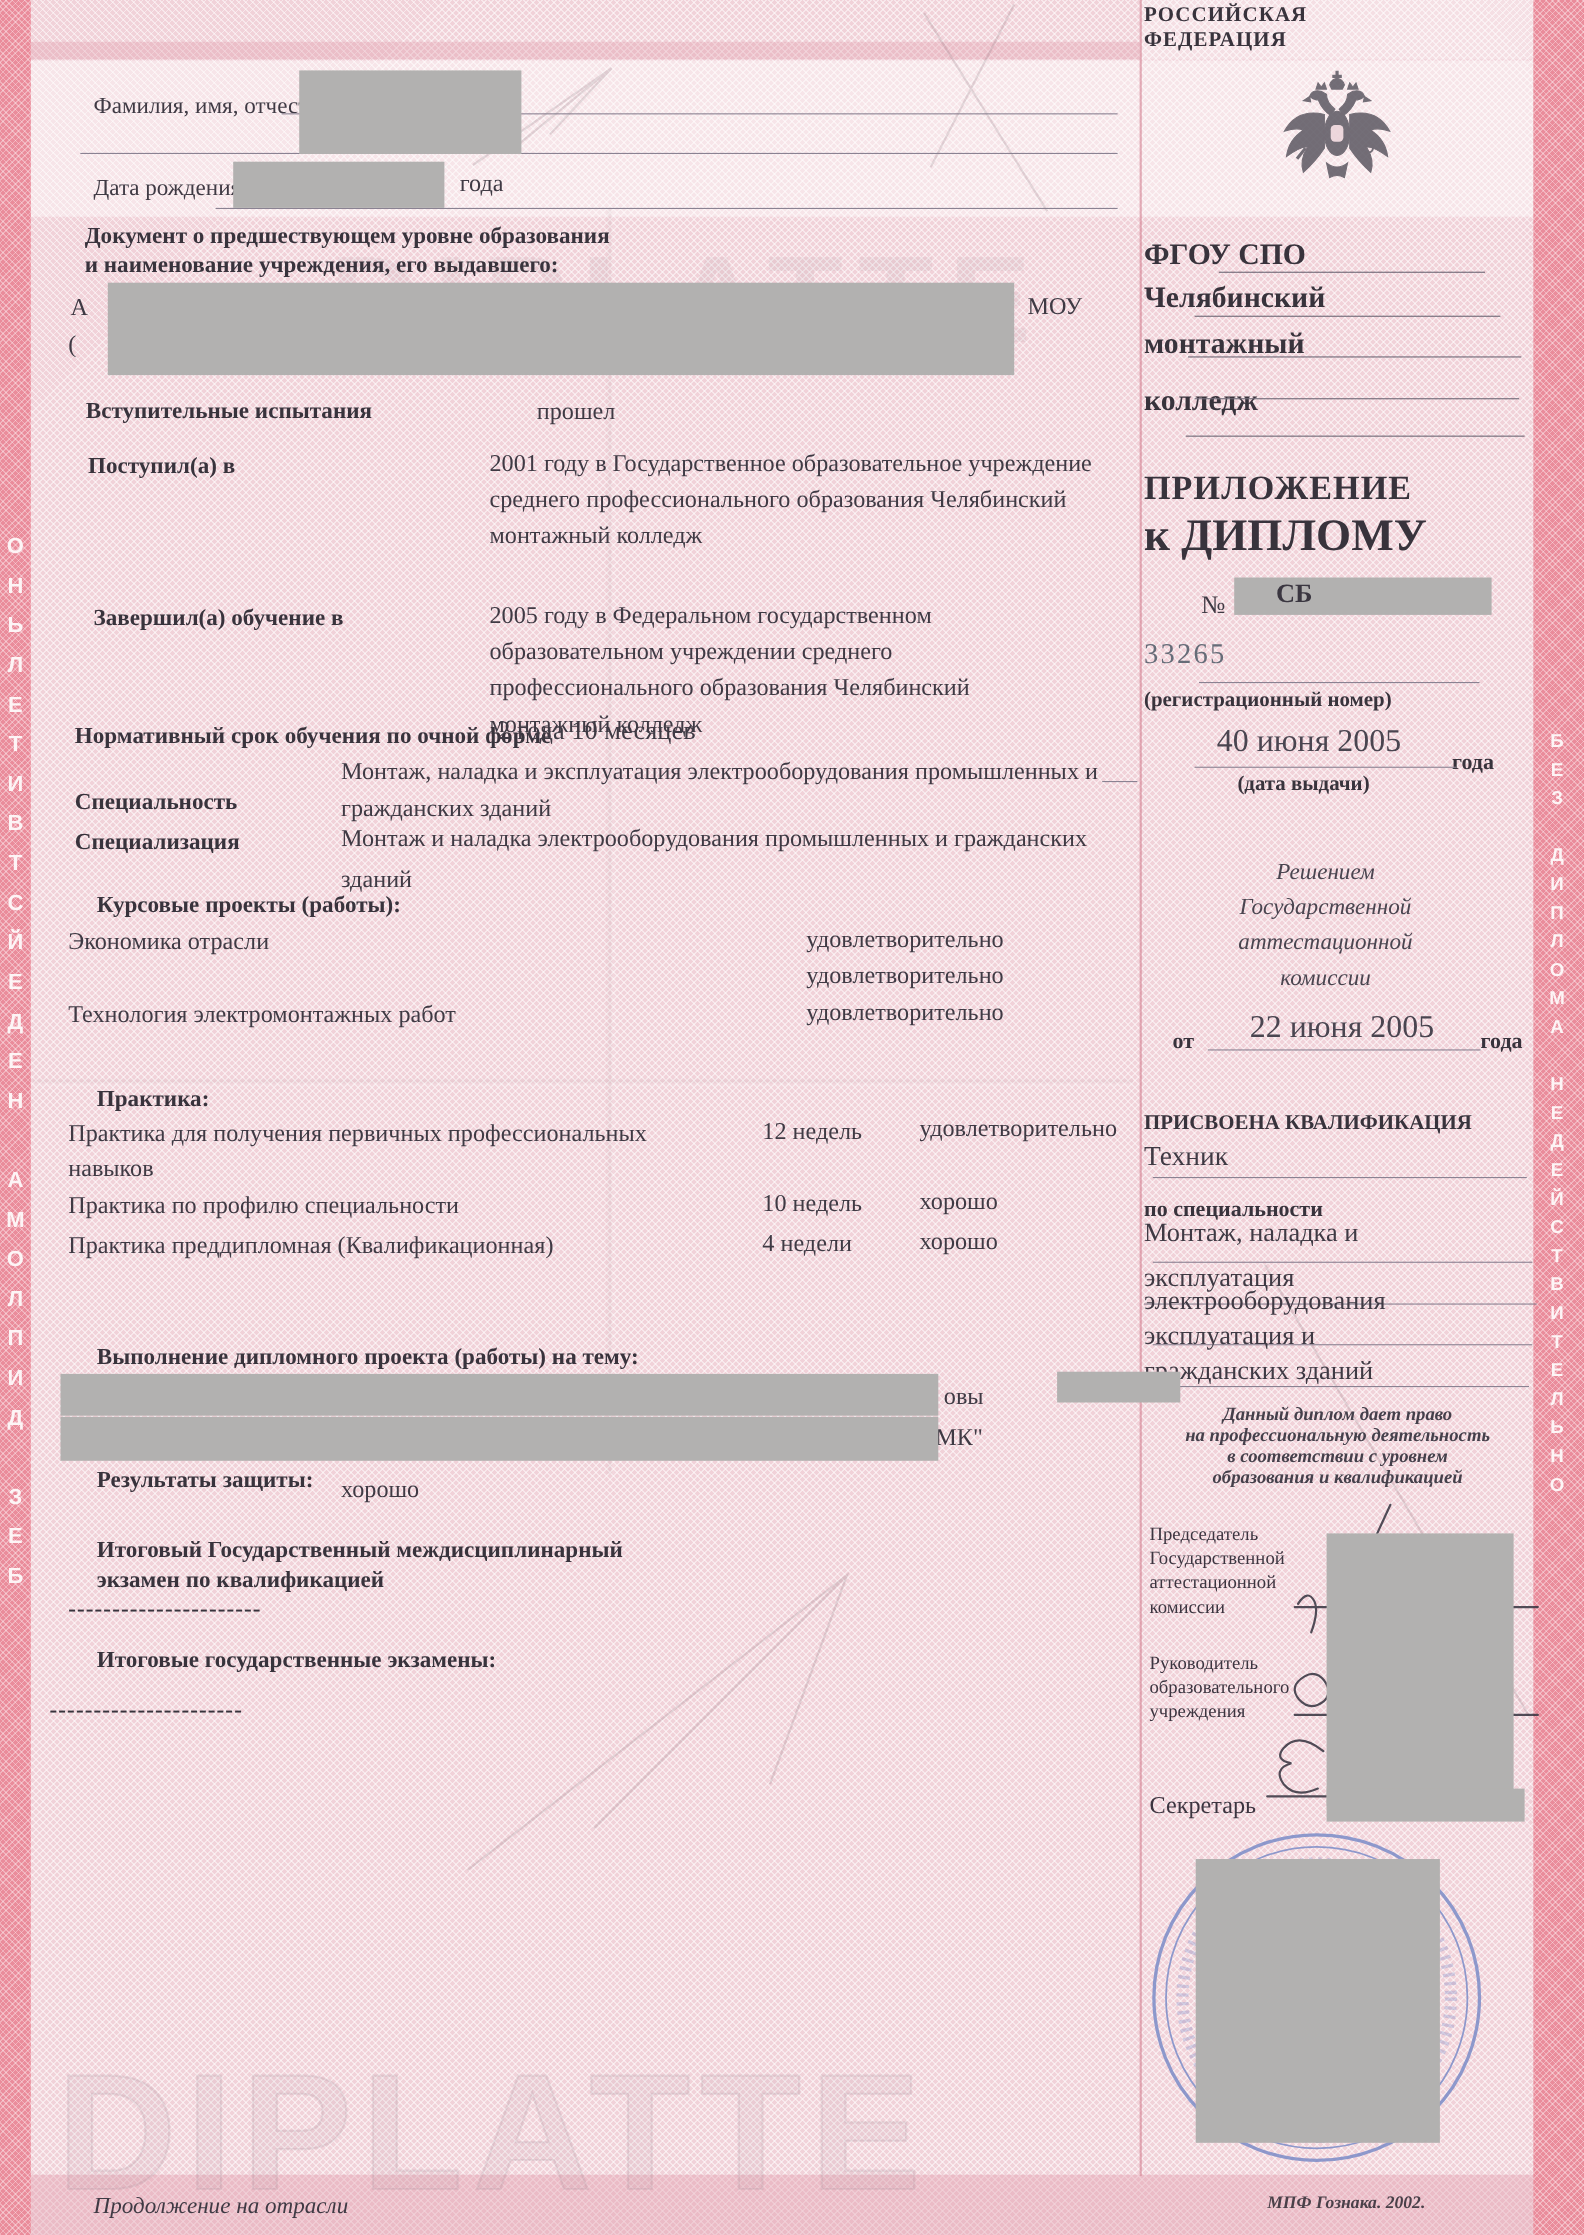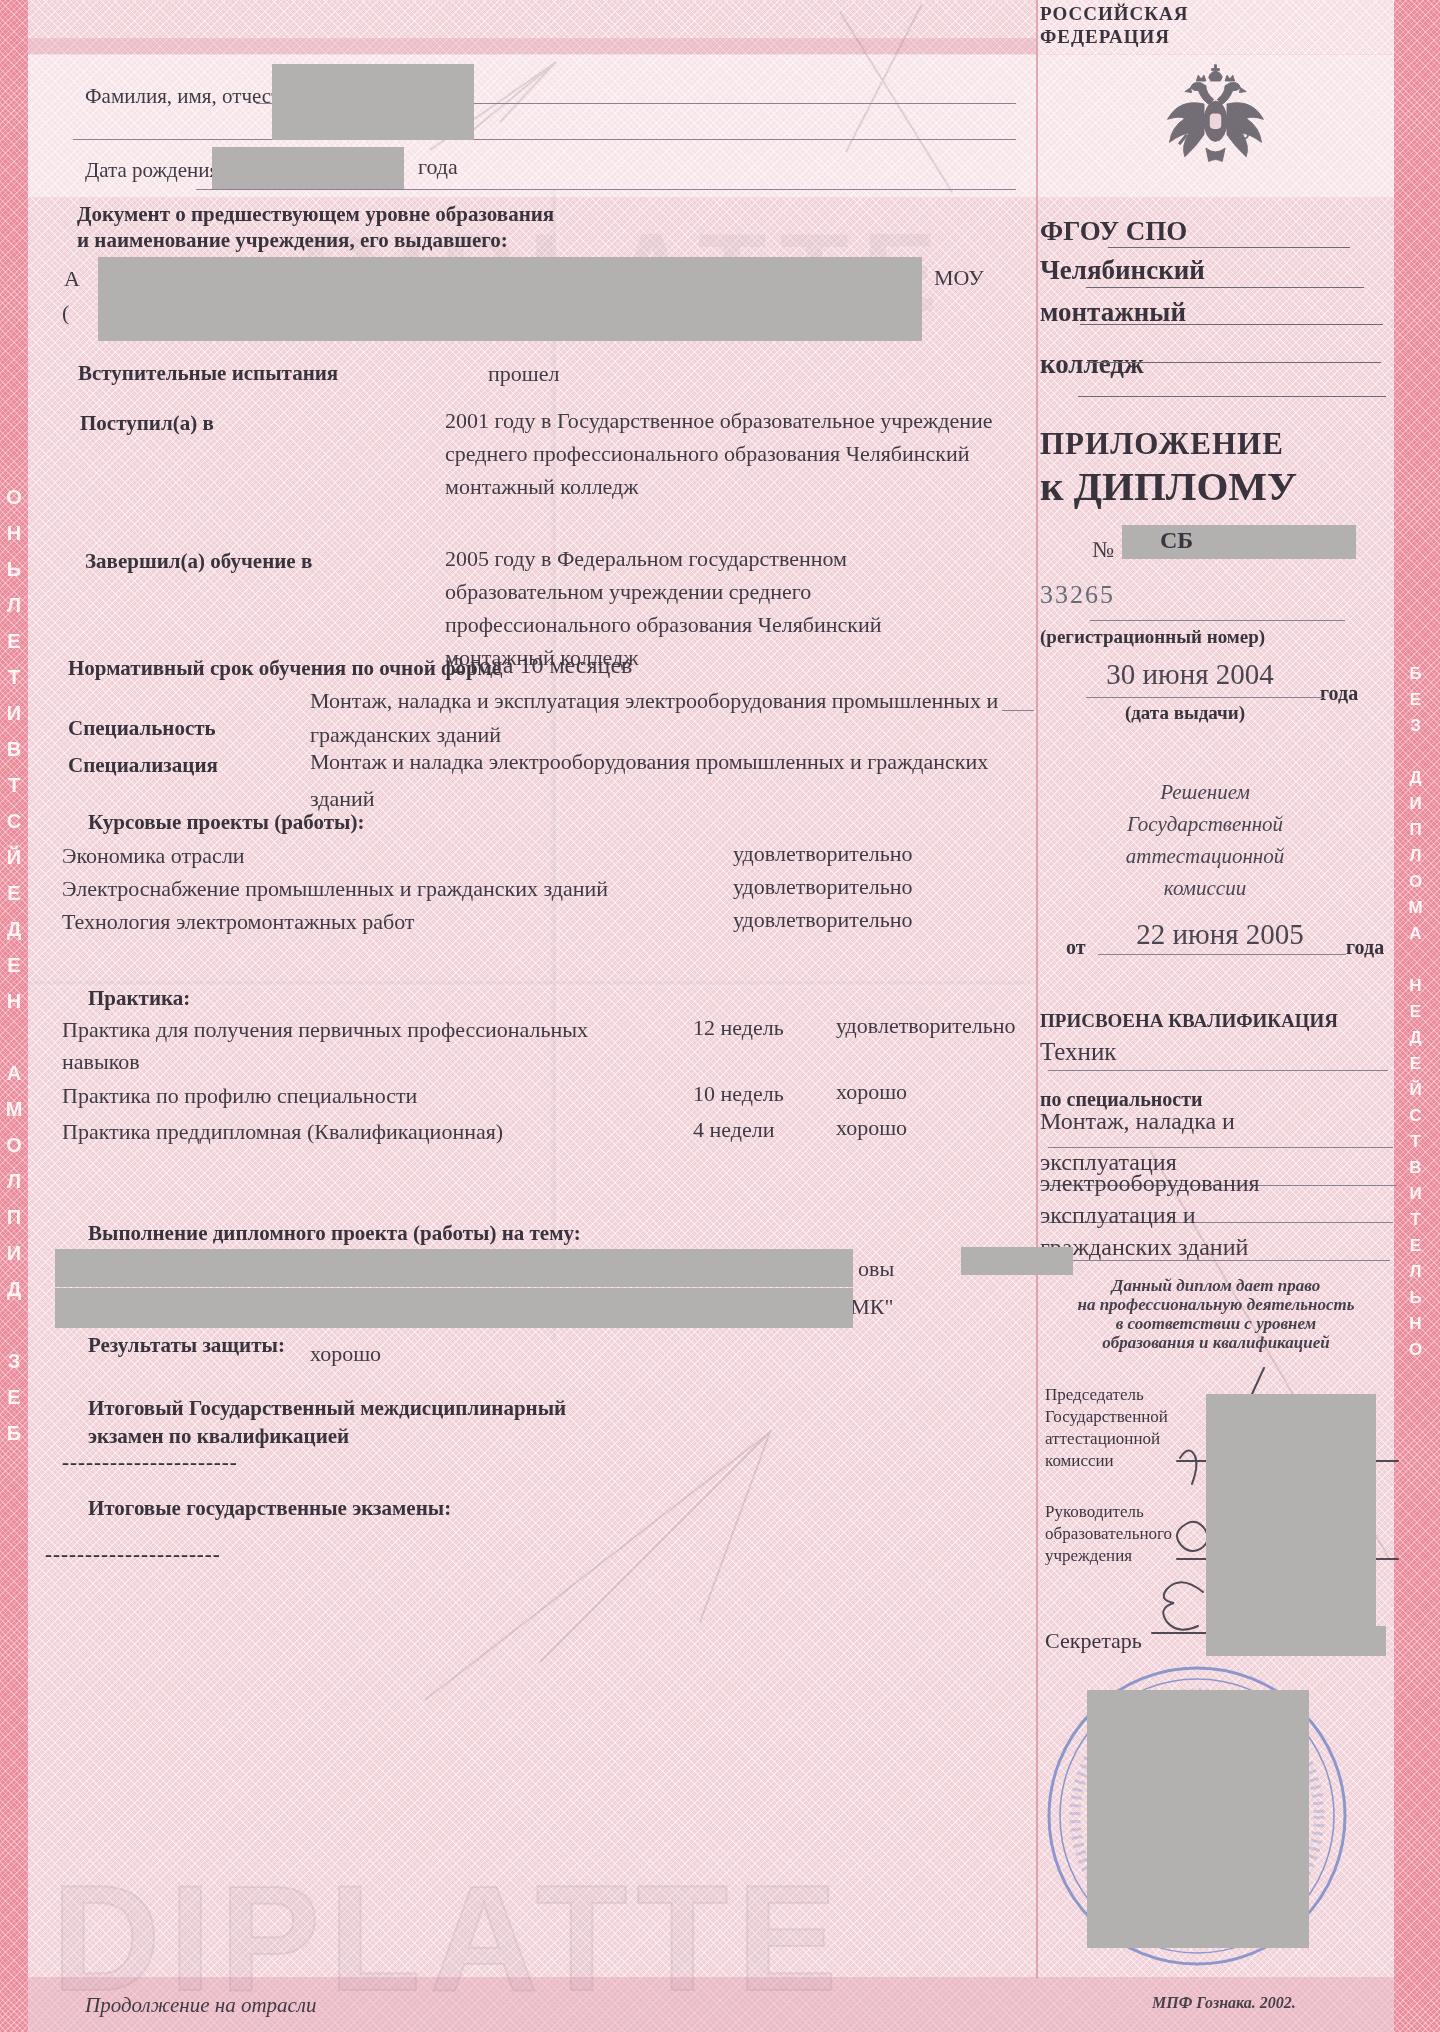--- a/index.html
+++ b/index.html
@@ -105,21 +105,20 @@
   <div class="lbl z2" style="left:68px; top:716px;">Специальность</div>
   <div class="val z2" style="left:310px; top:719px;">гражданских зданий</div>
 
   <div class="lbl z2" style="left:68px; top:753px;">Специализация</div>
   <div class="val z2" style="left:310px; top:746px; width:720px;">Монтаж и наладка электрооборудования промышленных  и гражданских</div>
   <div class="val z2" style="left:310px; top:783px;">зданий</div>
 
   <div class="lbl z2" style="left:88px; top:810px;">Курсовые проекты (работы):</div>
   <div class="val z2" style="left:62px; top:840px;">Экономика отрасли</div>
   <div class="val z2" style="left:733px; top:838px;">удовлетворительно</div>
-  <div class="val z2" style="left:62px; top:873px;">Электроснабжение  промышленных и гражданских зданий</div>
   <div class="val z2" style="left:733px; top:871px;">удовлетворительно</div>
   <div class="val z2" style="left:62px; top:906px;">Технология  электромонтажных работ</div>
   <div class="val z2" style="left:733px; top:904px;">удовлетворительно</div>
 
   <div class="lbl z2" style="left:88px; top:986px;">Практика:</div>
   <div class="val z2" style="left:62px; top:1014px; width:580px; line-height:32px;">Практика для получения первичных профессиональных навыков</div>
   <div class="val z2" style="left:693px; top:1012px;">12 недель</div>
   <div class="val z2" style="left:836px; top:1010px;">удовлетворительно</div>
   <div class="val z2" style="left:62px; top:1080px; width:580px;">Практика по профилю специальности</div>
   <div class="val z2" style="left:693px; top:1078px;">10 недель</div>
@@ -183,21 +182,21 @@
   <div class="rc z2" style="top:462px; font-size:41px; font-weight:bold;">к ДИПЛОМУ</div>
 
   <div class="val z2" style="left:1092px; top:533px; font-size:23px;">№</div>
   <div class="redact" style="left:1122px; top:525px; width:234px; height:34px;"></div>
   <div class="abs" style="left:1160px; top:527px; font-size:24px; font-weight:bold; color:#3a3640; z-index:6;">СБ</div>
 
   <div class="rc z2" style="top:580px; font-size:26px; color:#666c78; letter-spacing:2px;">33265</div>
   <div class="ln z2" style="left:1090px; top:620px; width:255px;"></div>
   <div class="rc z2" style="top:626px; font-size:19px; font-weight:bold;">(регистрационный номер)</div>
 
-  <div class="abs z2" style="left:1040px; top:658px; width:300px; text-align:center; font-size:29px; color:#4a4550;">30 июня 2004</div>
+  <div class="abs z2" style="left:1040px; top:658px; width:300px; text-align:center; font-size:29px; color:#4a4550;">40 июня 2005</div>
   <div class="abs z2" style="left:1320px; top:682px; font-size:20px; font-weight:bold;">года</div>
   <div class="ln z2" style="left:1086px; top:697px; width:238px;"></div>
   <div class="abs z2" style="left:1040px; top:702px; width:290px; text-align:center; font-size:19px; font-weight:bold;">(дата выдачи)</div>
 
   <div class="abs z2 it" style="left:1040px; top:776px; width:330px; text-align:center; font-size:21px; line-height:32px; color:#4a4550;">
     <div>Решением</div>
     <div>Государственной</div>
     <div>аттестационной</div>
     <div>комиссии</div>
   </div>

